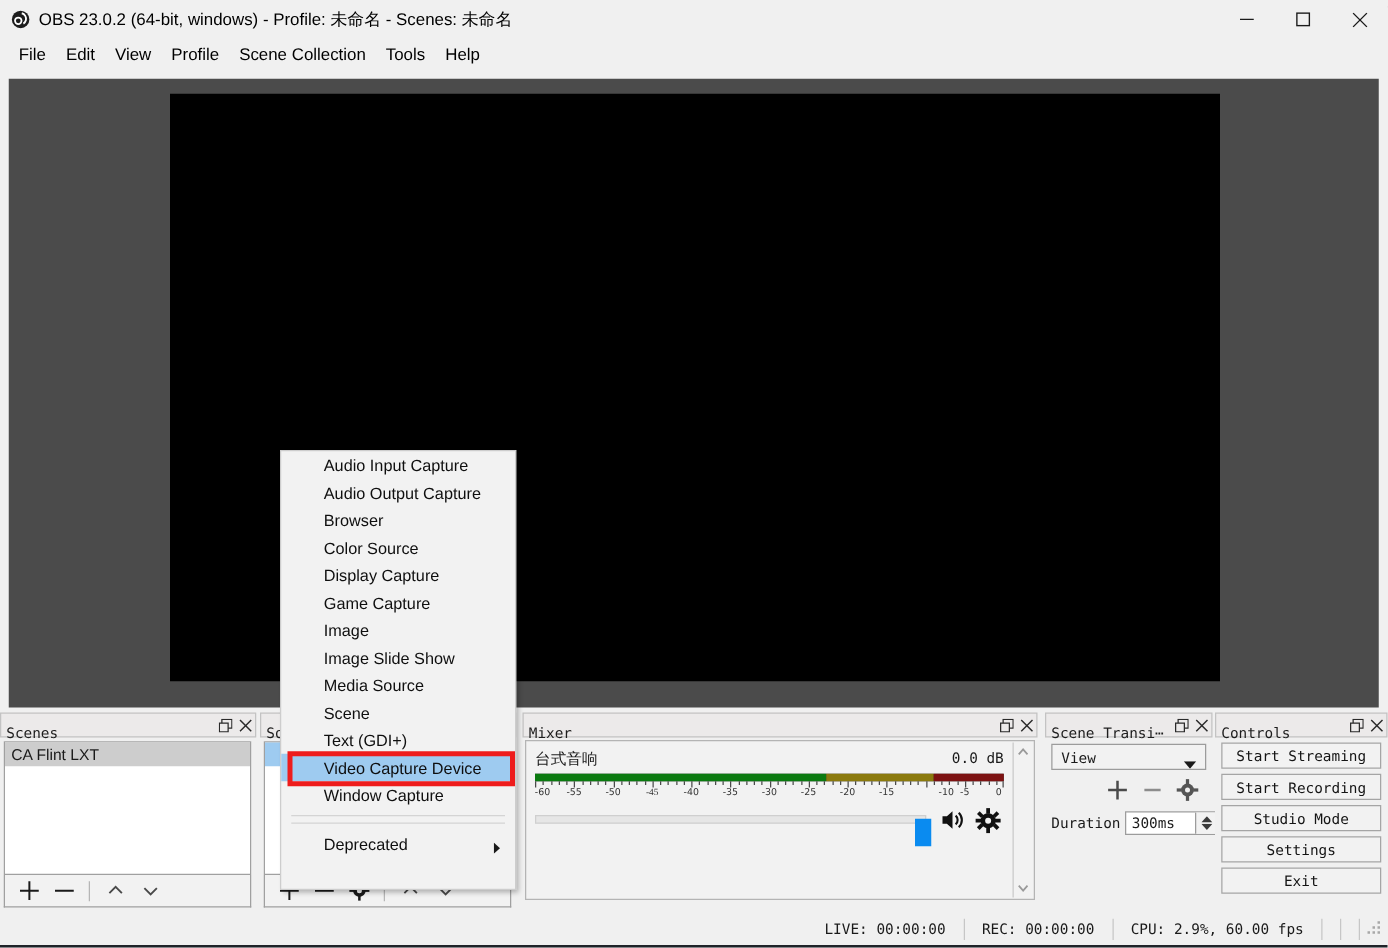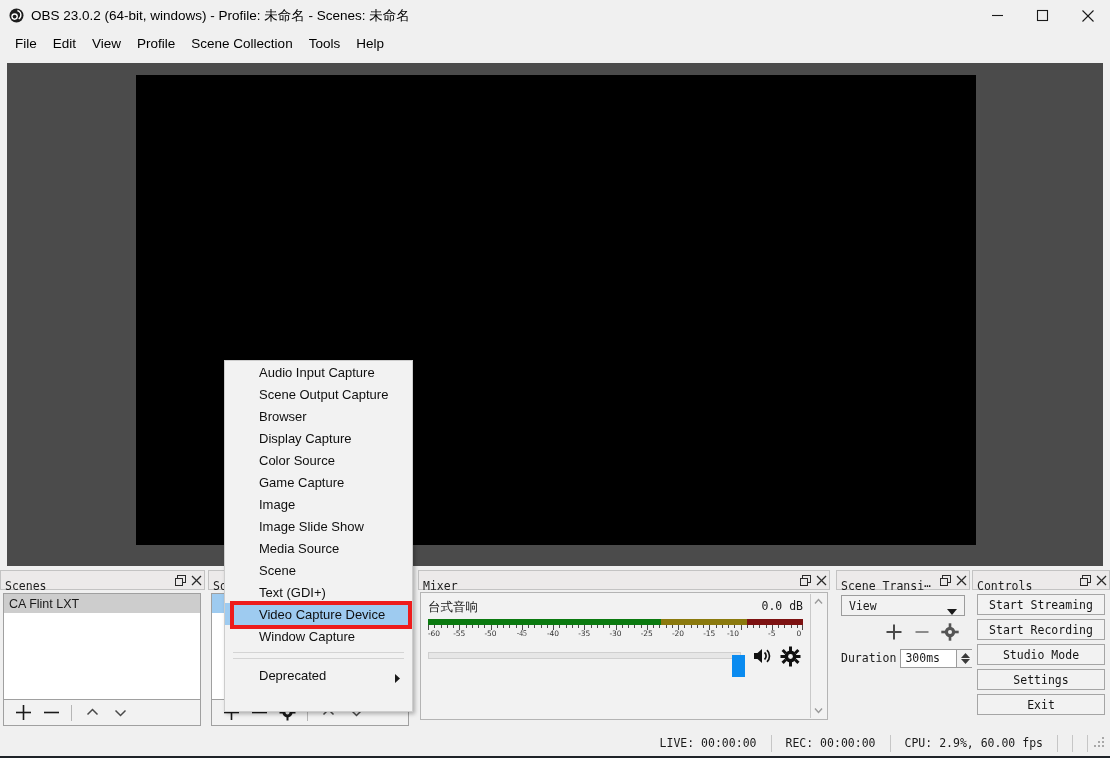--- a/index.html
+++ b/index.html
@@ -524,21 +524,21 @@
           <div class="tk" style="left: 262.5px;"></div>
           <div class="tk" style="left: 268.75px;"></div>
           <div class="tk" style="left: 275px;"></div>
           <div class="tk tkm" style="left: 281.25px;"></div>
           <div class="tl" style="left: 281.25px;">-15</div>
           <div class="tk" style="left: 287.5px;"></div>
           <div class="tk" style="left: 293.75px;"></div>
           <div class="tk" style="left: 300px;"></div>
           <div class="tk" style="left: 306.25px;"></div>
           <div class="tk tkm" style="left: 312.5px;"></div>
-          <div class="tl" style="left: 305px;">-10</div>
+          <div class="tl" style="left: 329px;">-10</div>
           <div class="tk" style="left: 318.75px;"></div>
           <div class="tk" style="left: 325px;"></div>
           <div class="tk" style="left: 331.25px;"></div>
           <div class="tk" style="left: 337.5px;"></div>
           <div class="tk tkm" style="left: 343.75px;"></div>
           <div class="tl" style="left: 343.75px;">-5</div>
           <div class="tk" style="left: 350px;"></div>
           <div class="tk" style="left: 356.25px;"></div>
           <div class="tk" style="left: 362.5px;"></div>
           <div class="tk" style="left: 368.75px;"></div>
@@ -694,30 +694,30 @@
       <i style="left:10px; top:2px;"></i>
   </span>
 </div>
 <div class="bottom-edge"></div>
 
 <div class="ctxmenu" id="ctxmenu">
     <div class="ctx-item">
       <span>Audio Input Capture</span>
     </div>
     <div class="ctx-item">
-      <span>Scene Output Capture</span>
+      <span>Audio Output Capture</span>
     </div>
     <div class="ctx-item">
       <span>Browser</span>
     </div>
     <div class="ctx-item">
+      <span>Color Source</span>
+    </div>
+    <div class="ctx-item">
       <span>Display Capture</span>
-    </div>
-    <div class="ctx-item">
-      <span>Color Source</span>
     </div>
     <div class="ctx-item">
       <span>Game Capture</span>
     </div>
     <div class="ctx-item">
       <span>Image</span>
     </div>
     <div class="ctx-item">
       <span>Image Slide Show</span>
     </div>

